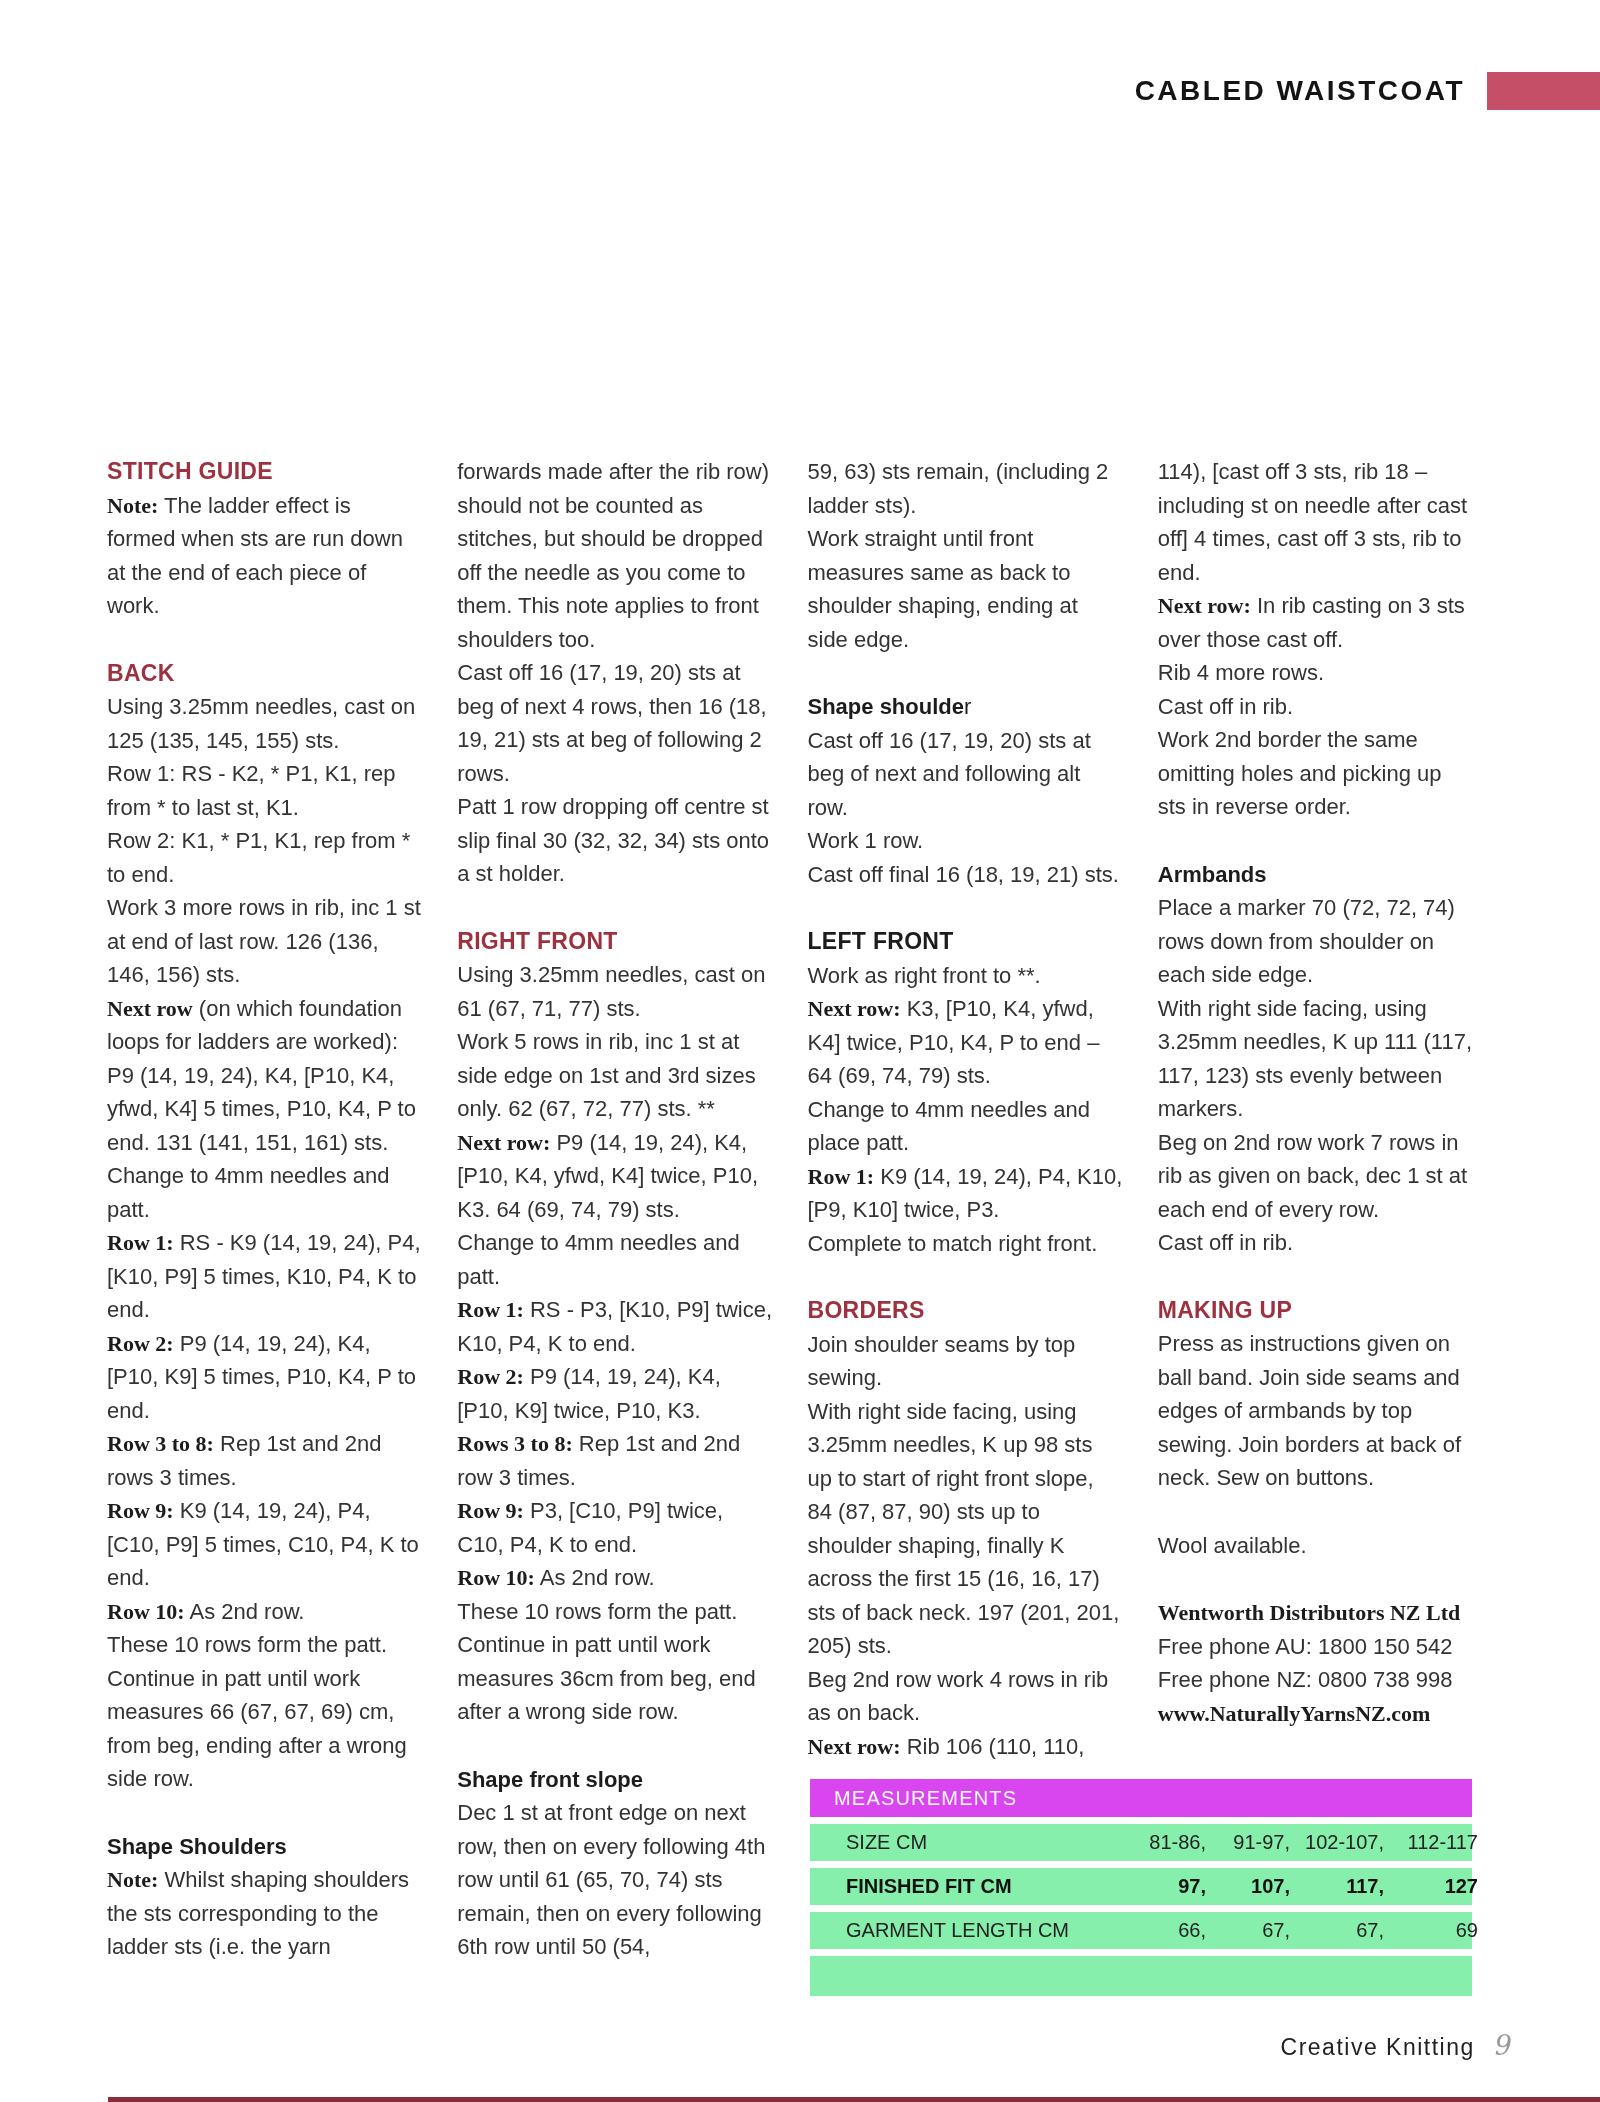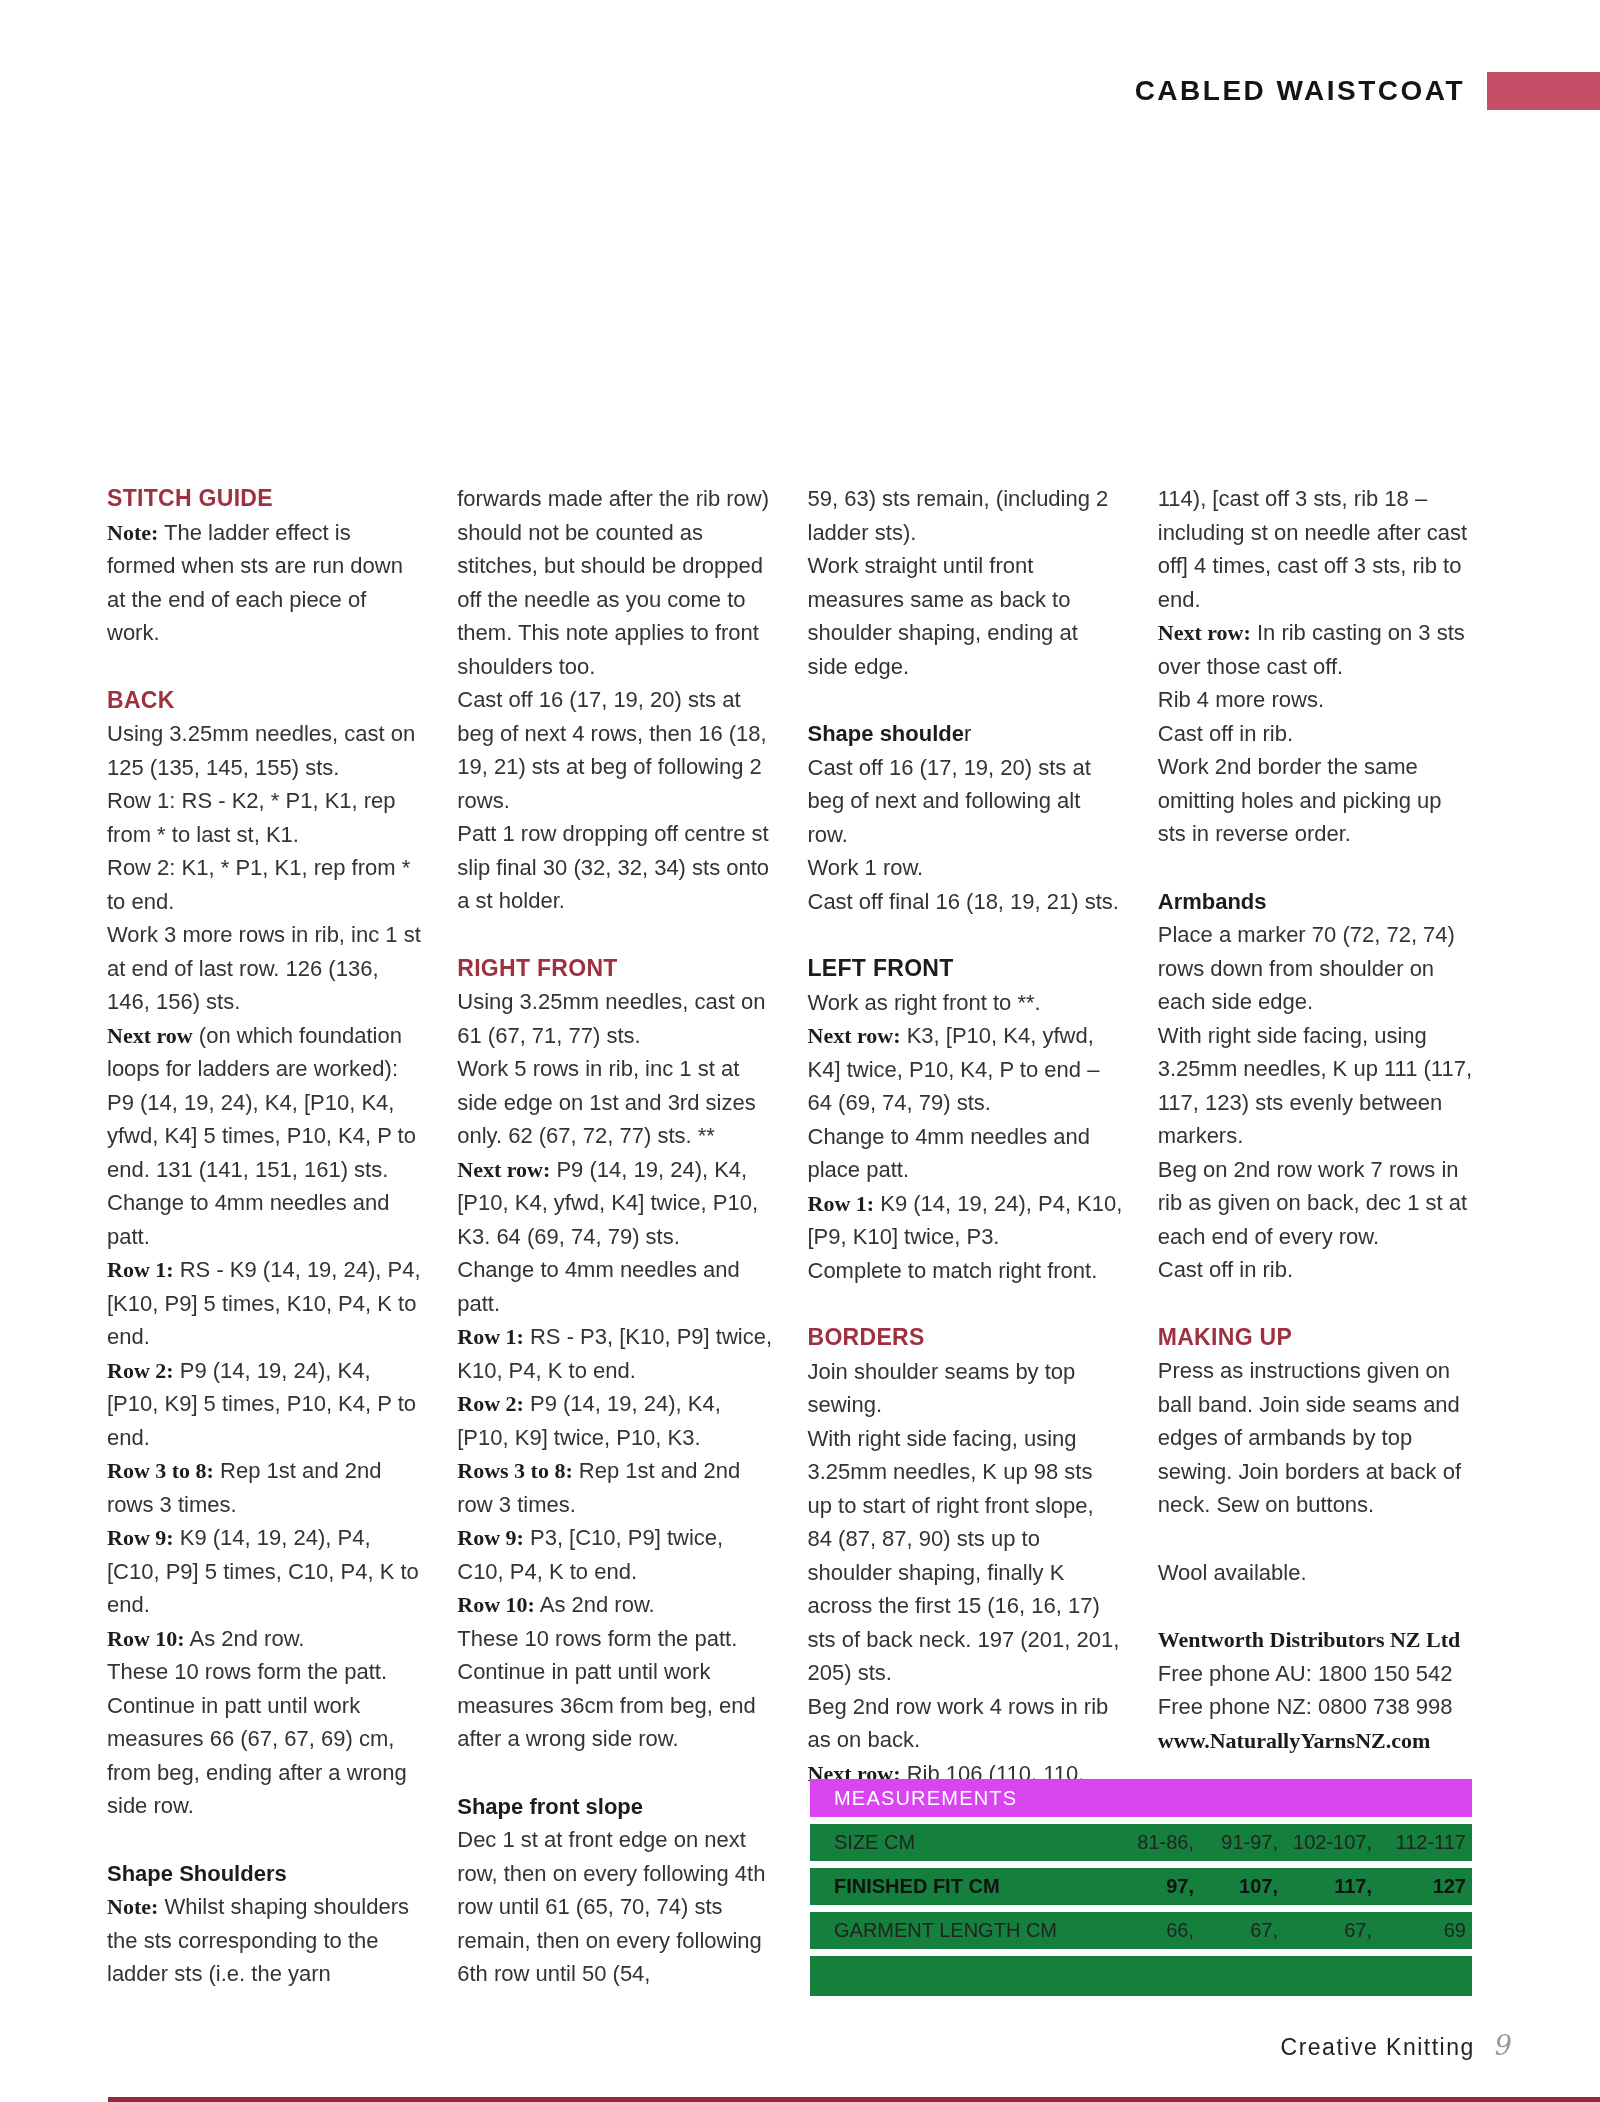--- a/index.html
+++ b/index.html
@@ -7,36 +7,36 @@
         font-family:"Liberation Sans", sans-serif;}
 
   
   .page-header{position:absolute;top:72px;left:0;right:0;display:flex;justify-content:flex-end;align-items:center;}
   .header-title{font-size:28px;font-weight:700;letter-spacing:2.5px;color:#151515;}
   .header-block{width:113px;height:38px;background:#c44f66;margin-left:22px;}
 
   
   .columns{position:absolute;left:107px;top:455px;width:1366px;
            display:grid;grid-template-columns:repeat(4,1fr);column-gap:35px;}
-  .col{min-width:0;margin-top:27px;}
+  .col{min-width:0;}
   .para{font-size:22px;line-height:33.5px;color:#333;font-weight:400;}
   .para .b{font-weight:700;color:#1c1c1c;font-family:Liberation Serif, serif;}
   .heading{font-size:23px;line-height:33.5px;font-weight:700;color:#9e3140;letter-spacing:0.3px;}
   .heading.dark{color:#1c1c1c;}
   .subheading{font-size:22px;line-height:33.5px;font-weight:400;color:#1c1c1c;}
   .subheading .b{font-weight:700;}
   .gap{height:34px;}
 
   
   .mtable{position:absolute;left:810px;top:1779px;width:662px;}
   .mt-header{height:38px;background:#d946ef;color:#ffffff;display:flex;align-items:center;
              padding-left:24px;font-size:20px;letter-spacing:1.2px;}
-  .trow{margin-top:7px;background:#15803d;height:37px;display:grid;
+  .trow{margin-top:7px;background:#86efac;height:37px;display:grid;
         grid-template-columns:276px 84px 84px 94px 94px;align-items:center;
-        padding-left:24px;font-size:20px;color:#222;box-sizing:border-box;}
+        padding-left:36px;font-size:20px;color:#222;box-sizing:border-box;}
   .trow .tval{text-align:right;}
   .trow.bold{font-weight:700;color:#111;}
   .trow.empty{height:40px;grid-template-columns:1fr;}
 
   
   .page-footer{position:absolute;top:2030px;right:88px;display:flex;align-items:baseline;}
   .footer-mag{font-size:23px;letter-spacing:1.5px;color:#222;}
   .footer-page{margin-left:20px;font-family:"DejaVu Serif", serif;font-style:italic;
                font-size:27px;color:#999;}
 

